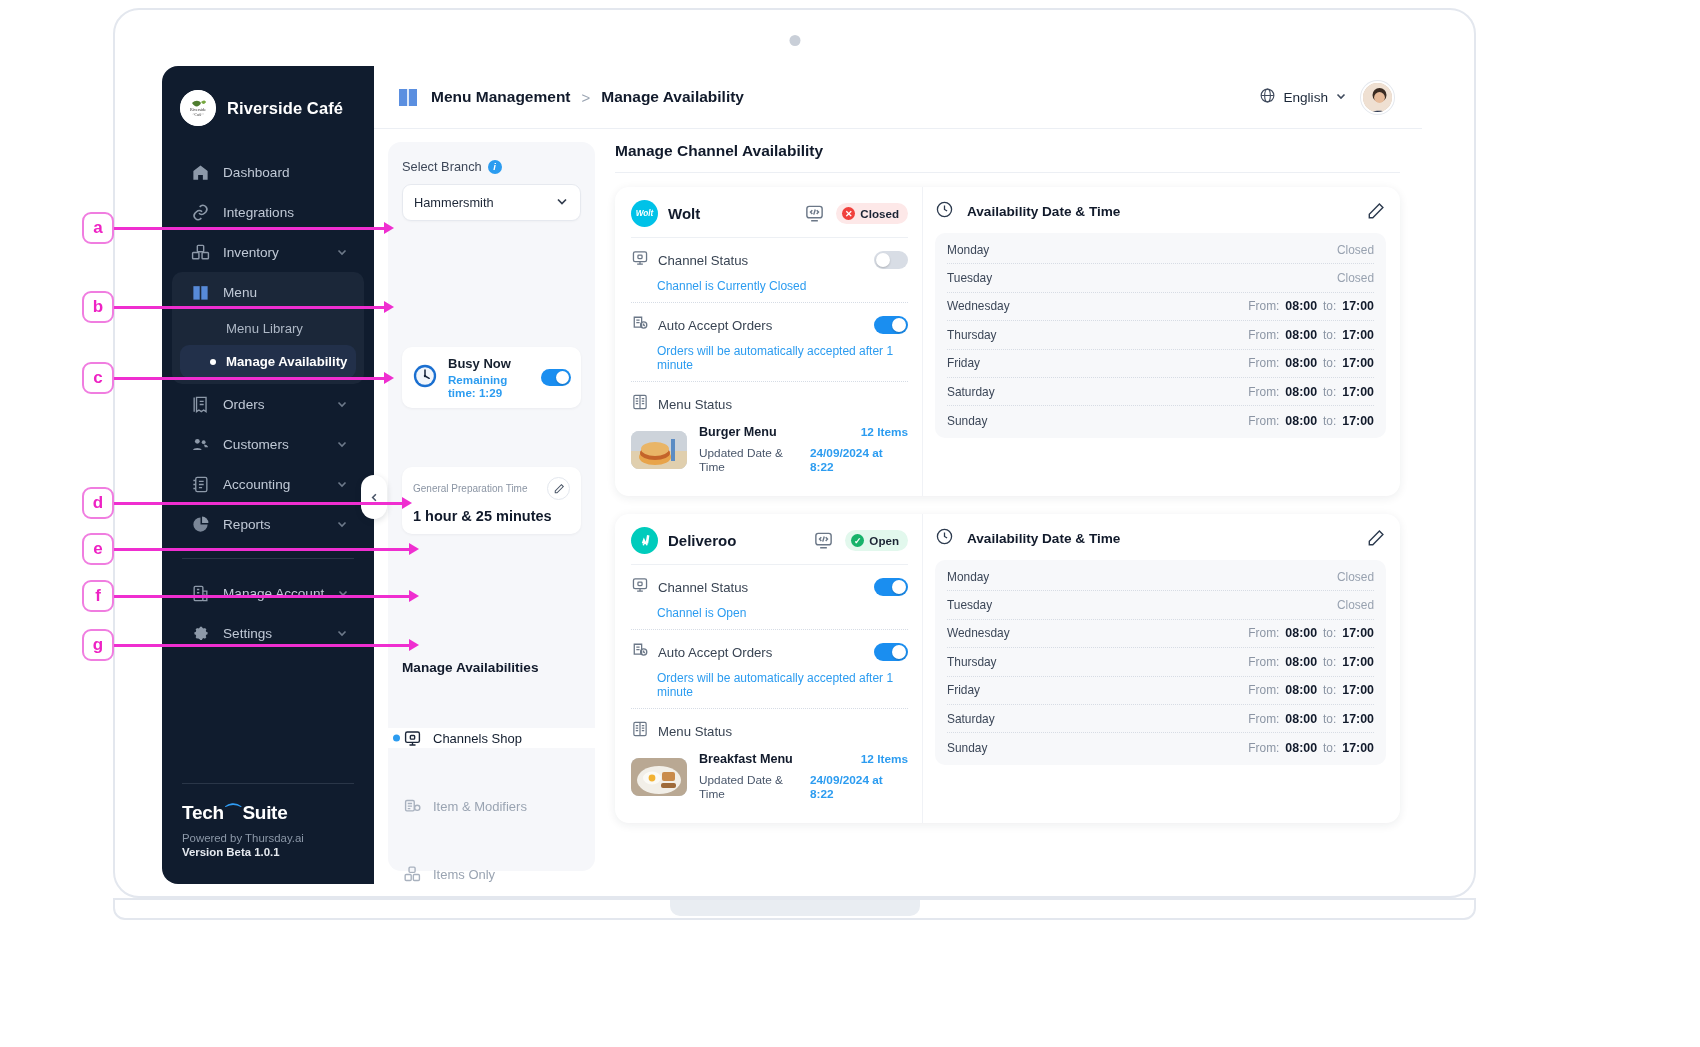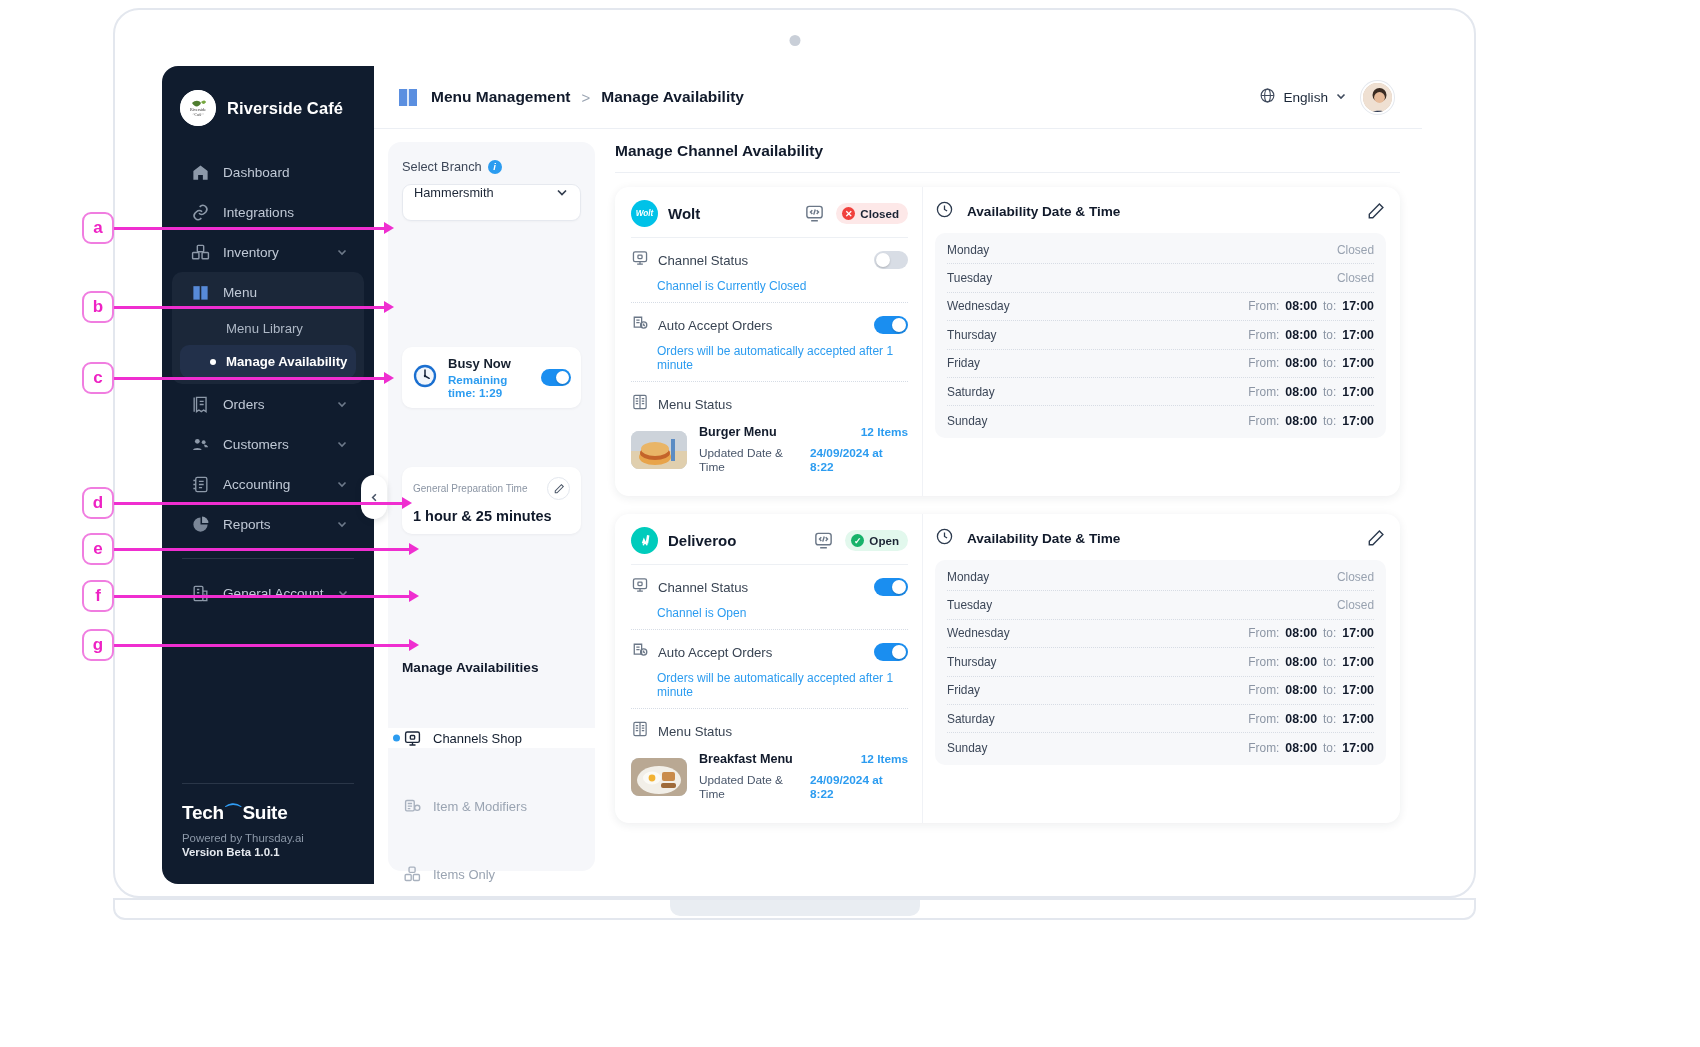--- a/index.html
+++ b/index.html
@@ -139,21 +139,21 @@
   .lp-pad { padding: 0 14px; }
   .lp-label { font-size: 12.8px; color: #3d4758; display: flex; align-items: center; gap: 6px; }
   .info-badge {
     width: 14px; height: 14px; border-radius: 50%; background: #2c9cf0;
     color: #fff; font-size: 9.5px; font-weight: bold;
     display: flex; align-items: center; justify-content: center; font-style: italic;
   }
   .select-box {
     margin-top: 10px; height: 37px; background: #ffffff;
     border: 1px solid #e6e9ef; border-radius: 9px;
-    display: flex; padding: 0 11px;
+    display: flex; align-items: center; padding: 0 11px;
     font-size: 12.8px; color: #1d2737; cursor: pointer;
     box-shadow: 0 1px 2px rgba(17,26,43,.03);
   }
   .select-box .chev { margin-left: auto; }
   .lp-sep { height: 1px; background: #e4e8ee; margin: 15px 14px; }
 
   .busy-card {
     margin: 0 14px; background: #ffffff; border-radius: 10px;
     padding: 9px 10px; display: flex; align-items: center; gap: 10px;
     box-shadow: 0 1px 3px rgba(17,26,43,.05);
@@ -421,28 +421,41 @@
         <div class="divider"></div>
 
         <div class="nav-item">
           <span class="ico">
             <svg viewBox="0 0 24 24" width="19" height="19" fill="none" stroke="#8d99a9" stroke-width="1.7">
                 <rect x="4" y="3" width="11" height="18" rx="1.5"></rect>
                 <path d="M15 9h5v12h-5"></path>
                 <path d="M7.5 7h3M7.5 11h3M7.5 15h3M17 13h1M17 17h1"></path>
               </svg>
           </span>
-          <span class="label">General Account</span>
+          <span class="label">Manage Account</span>
           <span class="chev">
             <svg viewBox="0 0 12 12" width="12" height="12" fill="none" stroke="#8d99a9" stroke-width="1.6">
                 <path d="M2.5 4.5 6 8l3.5-3.5"></path>
               </svg>
           </span>
         </div>
 
+        <div class="nav-item">
+          <span class="ico">
+            <svg viewBox="0 0 24 24" width="19" height="19" fill="#8d99a9">
+                <path d="M12 8.2A3.8 3.8 0 1 0 12 15.8 3.8 3.8 0 0 0 12 8.2zm9-1.2-1.6-.5-.7-1.7.8-1.5-1.8-1.8-1.5.8-1.7-.7L13.9 0h-2.6l-.5 1.6-1.7.7-1.5-.8L5.8 3.3l.8 1.5-.7 1.7L4.3 7v2.6l1.6.5.7 1.7-.8 1.5 1.8 1.8 1.5-.8 1.7.7.5 1.6h2.6l.5-1.6 1.7-.7 1.5.8 1.8-1.8-.8-1.5.7-1.7 1.6-.5z" transform="translate(0,3.5) scale(1)"></path>
+              </svg>
+          </span>
+          <span class="label">Settings</span>
+          <span class="chev">
+            <svg viewBox="0 0 12 12" width="12" height="12" fill="none" stroke="#8d99a9" stroke-width="1.6">
+                <path d="M2.5 4.5 6 8l3.5-3.5"></path>
+              </svg>
+          </span>
+        </div>
       </nav>
 
       <div class="sidebar-footer">
         <div class="footer-sep"></div>
         <div class="techsuite">
           <span>Tech</span>
             <span class="arc">⌒</span>
             <span>Suite</span>
         </div>
         <div class="powered">Powered by Thursday.ai</div>

